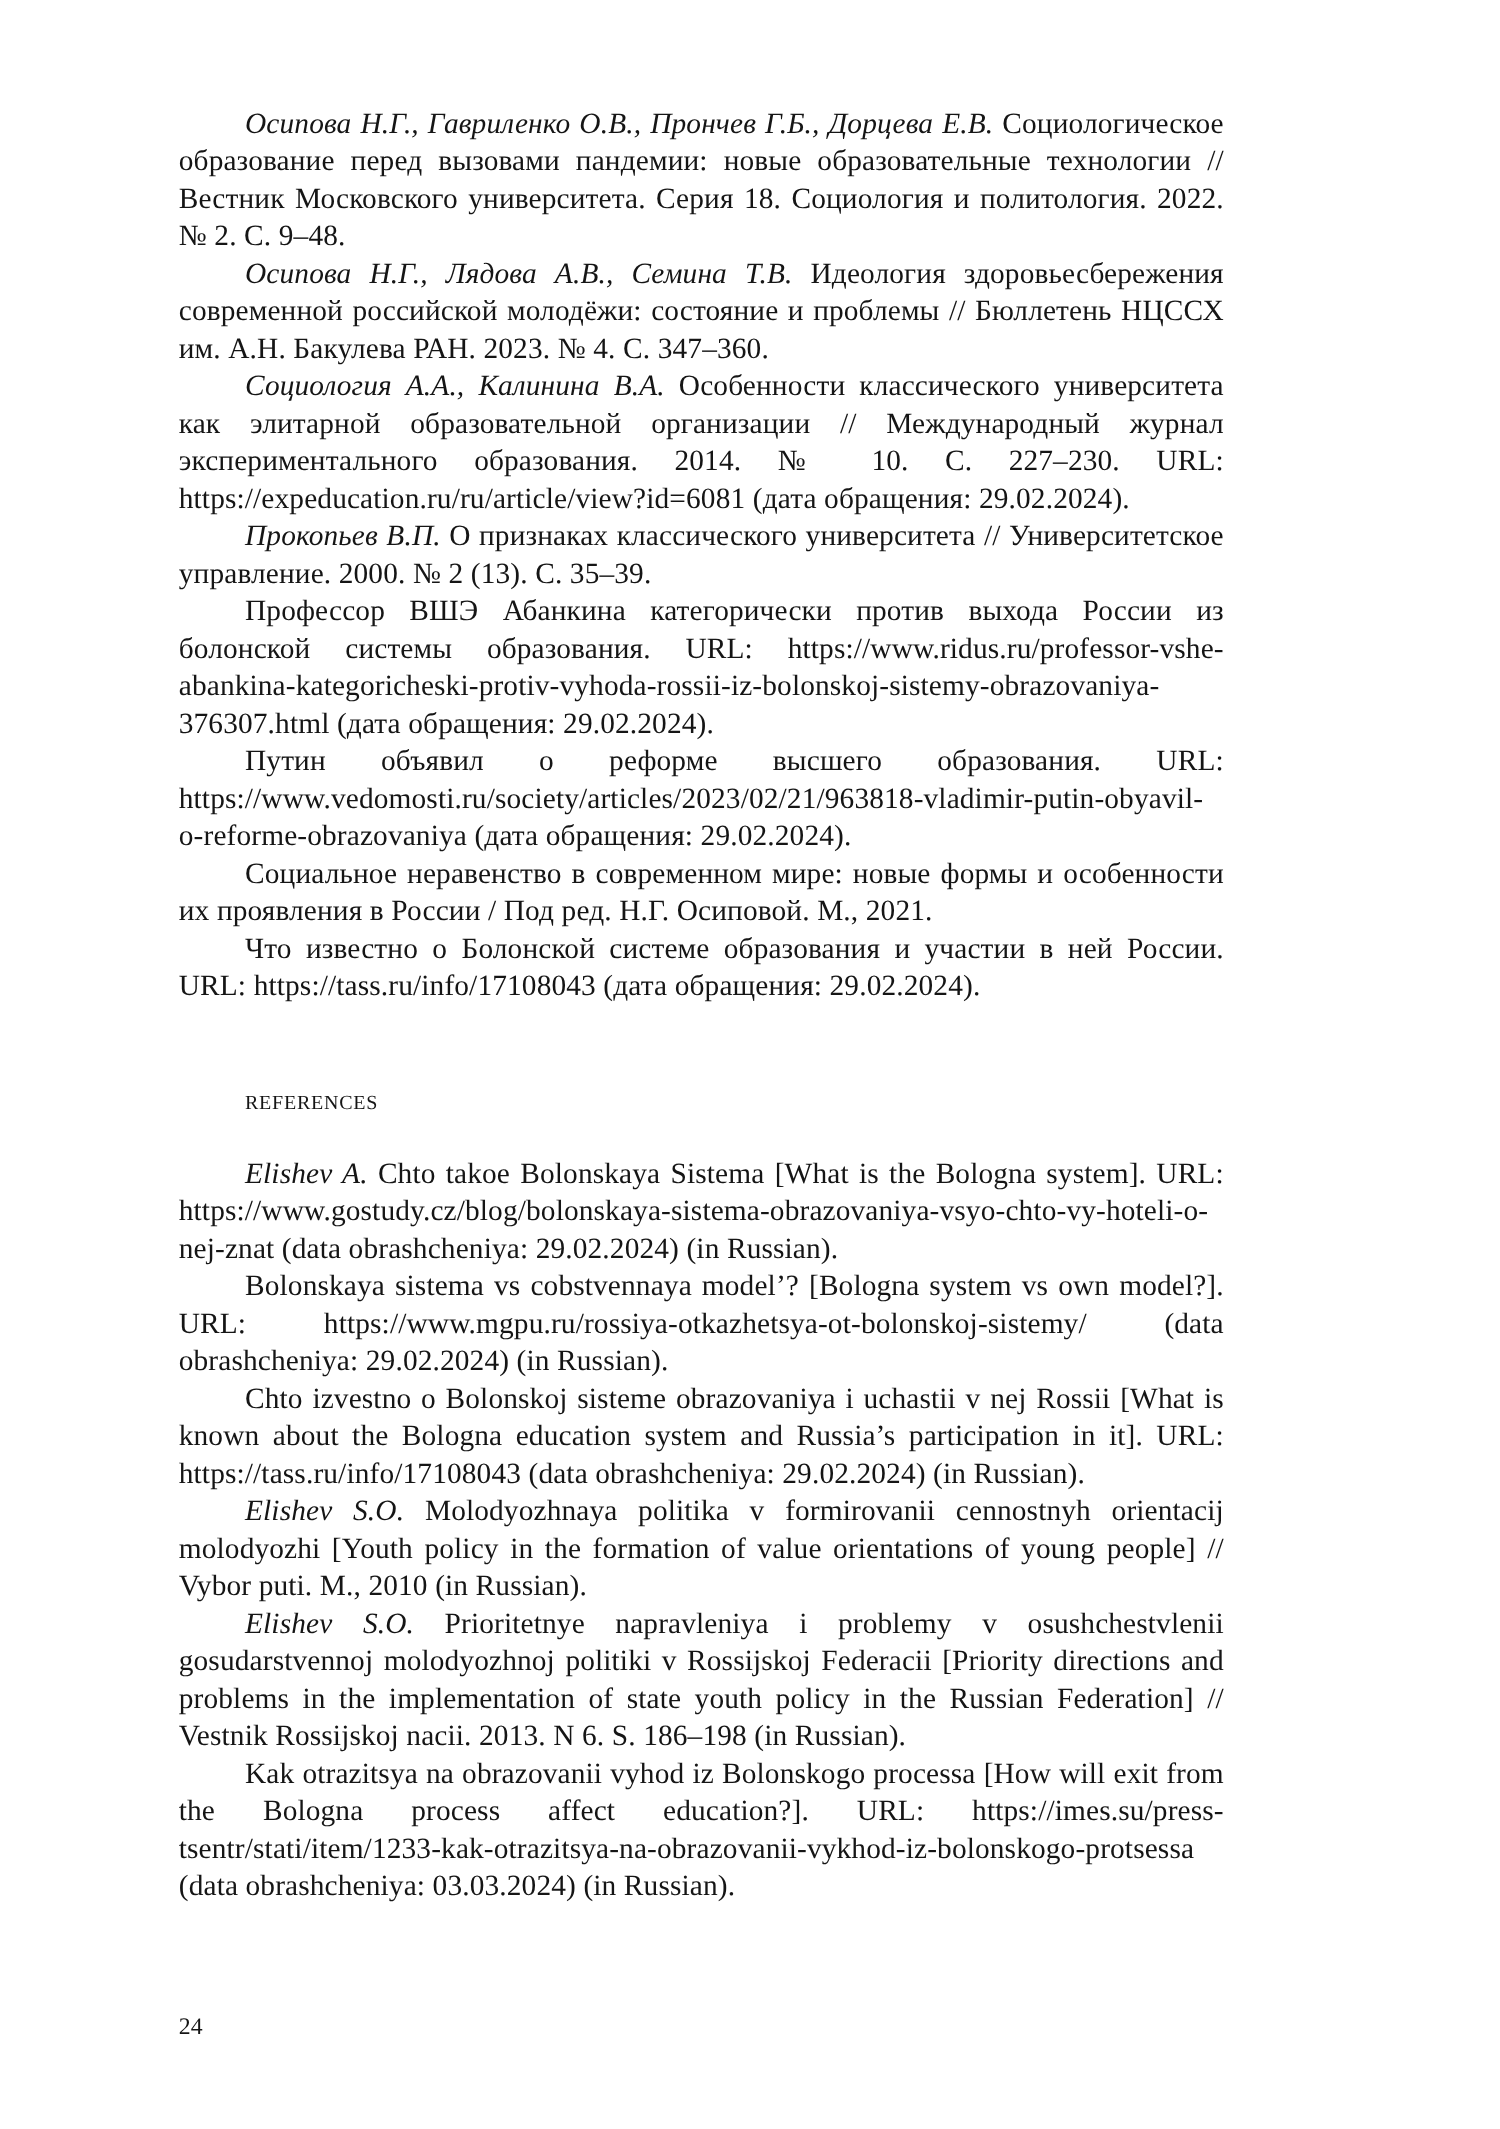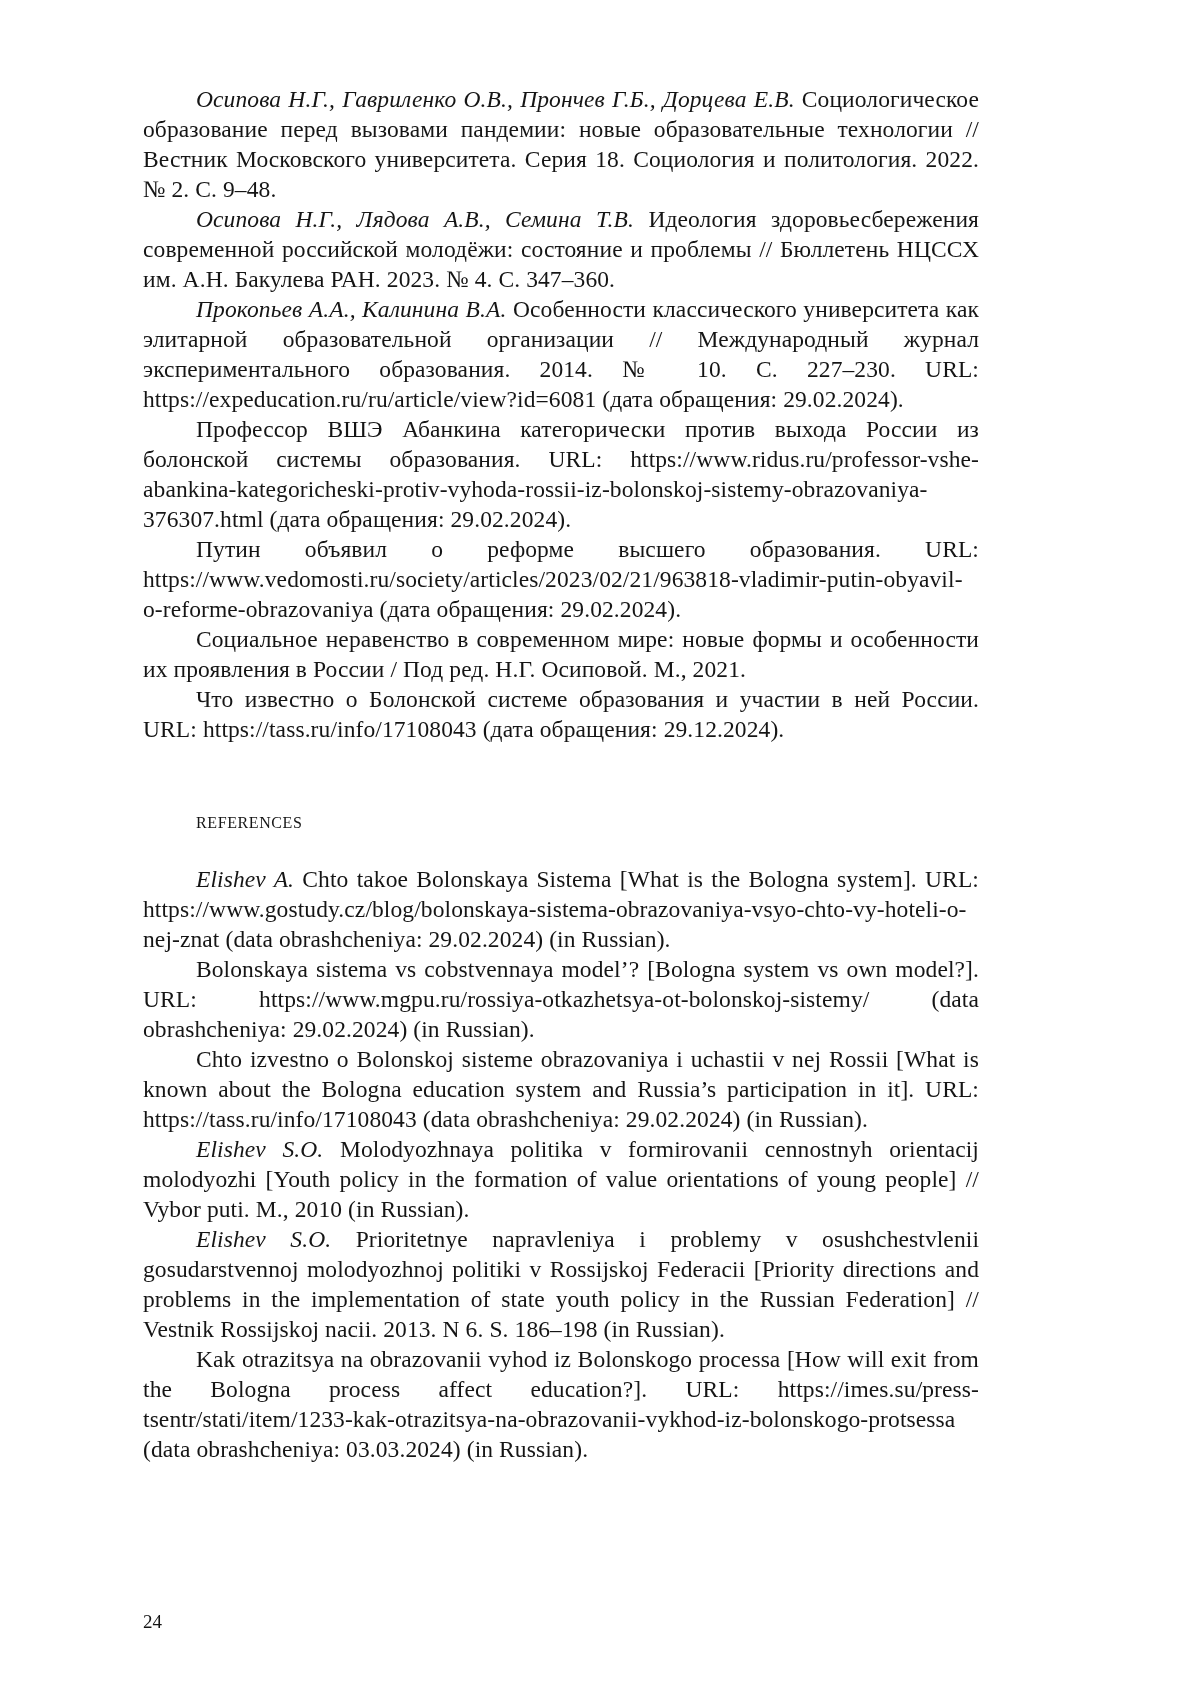--- a/index.html
+++ b/index.html
@@ -57,25 +57,26 @@
 </style>
 </head>
 <body>
 
 <div class="page">
   <div class="content">
 
     <div>
       <p class="entry"><span class="authors">Осипова Н.Г., Гавриленко О.В., Прончев Г.Б., Дорцева Е.В.</span><span> Социологическое образование перед вызовами пандемии: новые образовательные технологии // Вестник Московского университета. Серия 18. Социология и политология. 2022. № 2. С. 9–48.</span></p>
       <p class="entry"><span class="authors">Осипова Н.Г., Лядова А.В., Семина Т.В.</span><span> Идеология здоровьесбережения современной российской молодёжи: состояние и проблемы // Бюллетень НЦССХ им. А.Н. Бакулева РАН. 2023. № 4. С. 347–360.</span></p>
-      <p class="entry"><span class="authors">Прокопьев А.А., Калинина В.А.</span><span> Особенности классического университета как элитарной образовательной организации // Международный журнал экспериментального образования. 2014. № 10. С. 227–230. URL: https://expeducation.ru/ru/article/view?id=6081 (дата обращения: 29.02.2024).</span></p>
+      <p class="entry"><span class="authors">Социология А.А., Калинина В.А.</span><span> Особенности классического университета как элитарной образовательной организации // Международный журнал экспериментального образования. 2014. № 10. С. 227–230. URL: https://expeducation.ru/ru/article/view?id=6081 (дата обращения: 29.02.2024).</span></p>
+      <p class="entry"><span class="authors">Прокопьев В.П.</span><span> О признаках классического университета // Университетское управление. 2000. № 2 (13). С. 35–39.</span></p>
       <p class="entry"><span class="authors"></span><span>Профессор ВШЭ Абанкина категорически против выхода России из болонской системы образования. URL: https://www.ridus.ru/professor-vshe-abankina-kategoricheski-protiv-vyhoda-rossii-iz-bolonskoj-sistemy-obrazovaniya-376307.html (дата обращения: 29.02.2024).</span></p>
       <p class="entry"><span class="authors"></span><span>Путин объявил о реформе высшего образования. URL: https://www.vedomosti.ru/society/articles/2023/02/21/963818-vladimir-putin-obyavil-o-reforme-obrazovaniya (дата обращения: 29.02.2024).</span></p>
       <p class="entry"><span class="authors"></span><span>Социальное неравенство в современном мире: новые формы и особенности их проявления в России / Под ред. Н.Г. Осиповой. М., 2021.</span></p>
-      <p class="entry"><span class="authors"></span><span>Что известно о Болонской системе образования и участии в ней России. URL: https://tass.ru/info/17108043 (дата обращения: 29.12.2024).</span></p>
+      <p class="entry"><span class="authors"></span><span>Что известно о Болонской системе образования и участии в ней России. URL: https://tass.ru/info/17108043 (дата обращения: 29.02.2024).</span></p>
     </div>
 
     <h2 class="refs-heading">REFERENCES</h2>
 
     <div>
       <p class="entry"><span class="authors">Elishev A.</span><span> Chto takoe Bolonskaya Sistema [What is the Bologna system]. URL: https://www.gostudy.cz/blog/bolonskaya-sistema-obrazovaniya-vsyo-chto-vy-hoteli-o-nej-znat (data obrashcheniya: 29.02.2024) (in Russian).</span></p>
       <p class="entry"><span class="authors"></span><span>Bolonskaya sistema vs cobstvennaya model’? [Bologna system vs own model?]. URL: https://www.mgpu.ru/rossiya-otkazhetsya-ot-bolonskoj-sistemy/ (data obrashcheniya: 29.02.2024) (in Russian).</span></p>
       <p class="entry"><span class="authors"></span><span>Chto izvestno o Bolonskoj sisteme obrazovaniya i uchastii v nej Rossii [What is known about the Bologna education system and Russia’s participation in it]. URL: https://tass.ru/info/17108043 (data obrashcheniya: 29.02.2024) (in Russian).</span></p>
       <p class="entry"><span class="authors">Elishev S.O.</span><span> Molodyozhnaya politika v formirovanii cennostnyh orientacij molodyozhi [Youth policy in the formation of value orientations of young people] // Vybor puti. M., 2010 (in Russian).</span></p>
       <p class="entry"><span class="authors">Elishev S.O.</span><span> Prioritetnye napravleniya i problemy v osushchestvlenii gosudarstvennoj molodyozhnoj politiki v Rossijskoj Federacii [Priority directions and problems in the implementation of state youth policy in the Russian Federation] // Vestnik Rossijskoj nacii. 2013. N 6. S. 186–198 (in Russian).</span></p>

